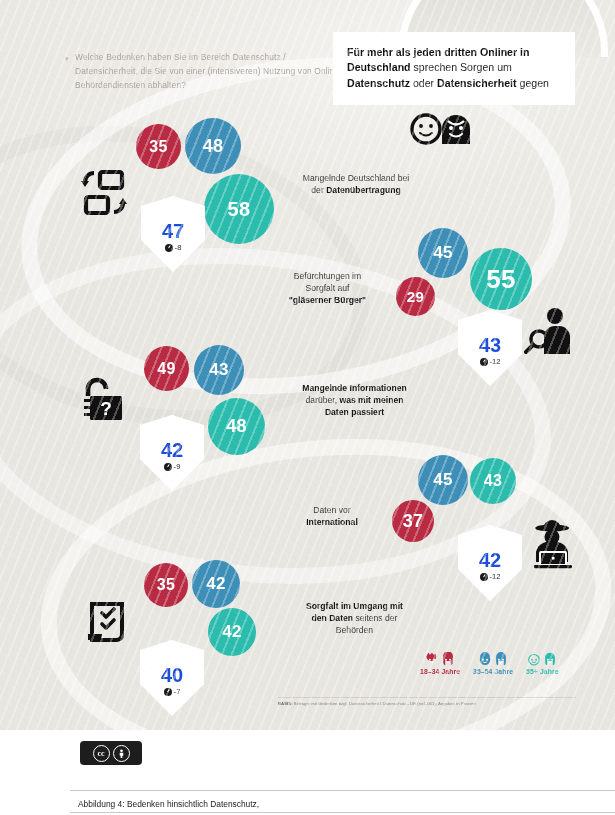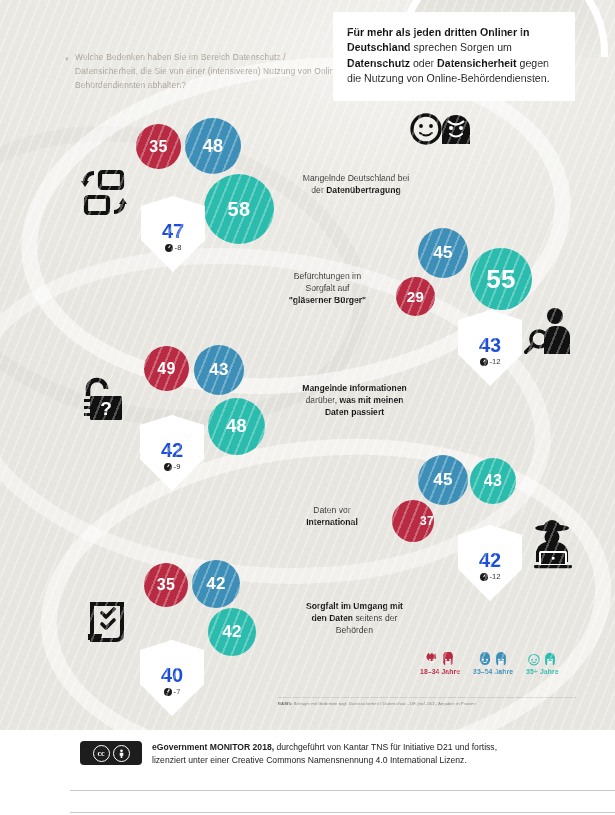--- a/index.html
+++ b/index.html
@@ -45,21 +45,21 @@
 
   
   .question{
     position:absolute;left:75px;top:50px;width:270px;
     color:#a9a49c;font-size:8.4px;line-height:14px;letter-spacing:.15px;
   }
   .q-caret{position:absolute;left:-10px;top:2px;color:#bdb8b0;font-size:7px;}
 
   
   .callout{
-    position:absolute;left:333px;top:12px;width:242px;
+    position:absolute;left:333px;top:32px;width:242px;
     background:#ffffff;padding:13px 14px 14px 14px;
     box-sizing:border-box;
     font-size:10.6px;line-height:15.4px;color:#222;
   }
   .callout b{font-weight:bold;color:#111;}
 
   
   .group{position:absolute;}
   .bubble{
     position:absolute;border-radius:50%;
@@ -166,21 +166,20 @@
     </div>
 
     <div class="callout">
       <b>Für mehr als jeden dritten Onliner in</b><br>
       <b>Deutschland</b>
       <span>sprechen Sorgen um</span><br>
       <b>Datenschutz</b>
       <span>oder</span>
       <b>Datensicherheit</b>
       <span>gegen</span><br>
-      <span>die Nutzung von Online-Behördendiensten.</span>
     </div>
 
     <div class="icon" style="left:410px;top:112px;">
       <svg width="62" height="34" viewBox="0 0 62 34">
         <circle cx="16" cy="17" r="14" fill="none" stroke="#111" stroke-width="3.4"></circle>
         <circle cx="11" cy="14" r="1.9" fill="#111"></circle>
           <circle cx="21" cy="14" r="1.9" fill="#111"></circle>
         <path d="M10 21 q6 5 12 0" stroke="#111" stroke-width="2" fill="none" stroke-linecap="round"></path>
         <path d="M46 3 a14 14 0 0 1 14 14 v15 h-28 v-15 a14 14 0 0 1 14 -14 z" fill="#111"></path>
         <path d="M38 9 q8 7 16 0" stroke="#fff" stroke-width="2.2" fill="none"></path>
@@ -295,21 +294,21 @@
       </div>
     </div>
 
     <div class="group">
       <div class="bubble c-blue" style="left:418px;top:455px;width:50px;height:50px;font-size:17px;">
         <span>45</span>
       </div>
       <div class="bubble c-teal" style="left:470px;top:458px;width:46px;height:46px;font-size:16px;">
         <span>43</span>
       </div>
-      <div class="bubble c-red" style="left:392px;top:500px;width:42px;height:42px;font-size:12px;justify-content:flex-end;">
+      <div class="bubble c-red" style="left:392px;top:500px;width:42px;height:42px;font-size:18px;">
         <span>37</span>
       </div>
       <div class="shield" style="left:458px;top:525px;">
         <div class="shield-inner">
           <div class="shield-val">42</div>
           <div class="shield-delta">
             <span class="dot-ico"></span>
             <span>-12</span>
           </div>
         </div>
@@ -435,23 +434,19 @@
   <div class="license"></div>
   <div class="cc-badge">
     <div class="cc-circle">cc</div>
     <div class="cc-circle">
       <svg width="9" height="9" viewBox="0 0 12 12">
           <circle cx="6" cy="2.4" r="1.8" fill="#fff"></circle>
           <path d="M3.6 5 h4.8 v4 h-1.3 v3 h-2.2 v-3 h-1.3 z" fill="#fff"></path>
         </svg>
     </div>
   </div>
-  <div class="license-text">
-    <b>eGovernment MONITOR 2018,</b>
-    <span>durchgeführt von Kantar TNS für Initiative D21 und fortiss,</span><br>
-    <span>lizenziert unter einer Creative Commons Namensnennung 4.0 International Lizenz.</span>
-  </div>
 
   <div class="caption-rule"></div>
   <div class="edge-bottom-left"></div>
+  <div class="caption">Abbildung 4: Bedenken hinsichtlich Datenschutz,</div>
   <div class="caption-rule2"></div>
 
 </div>
 
 </body></html>

